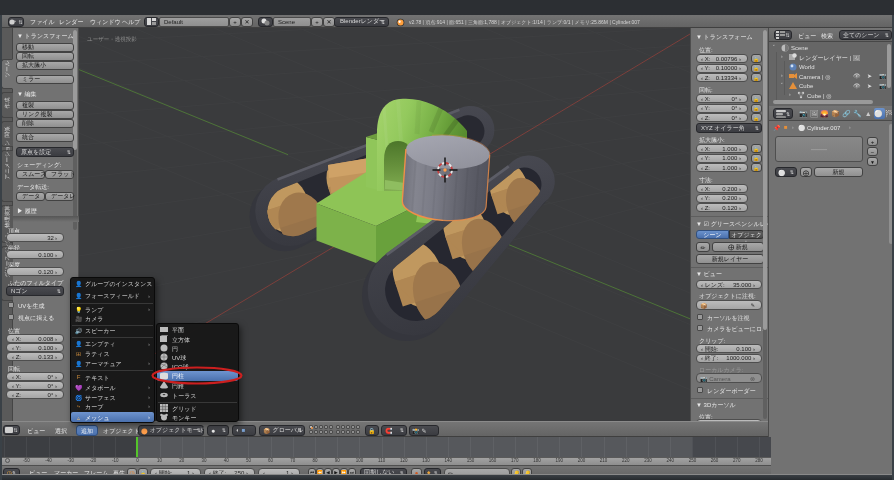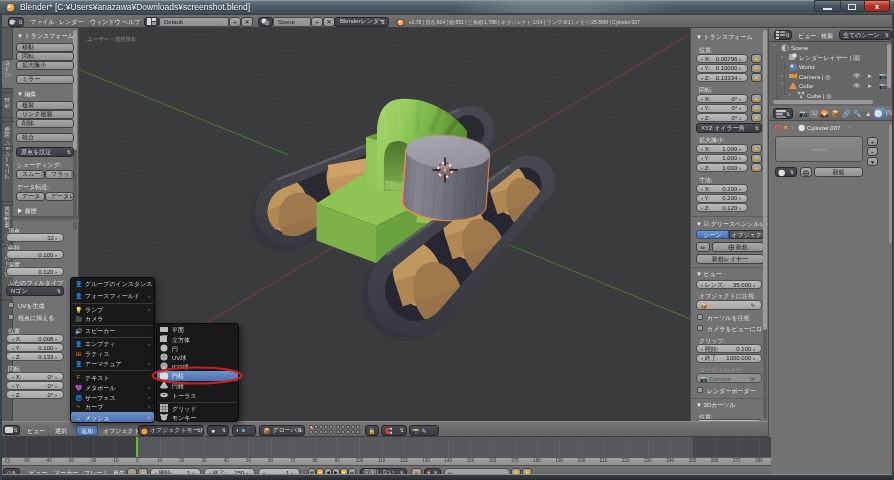--- a/index.html
+++ b/index.html
@@ -11,38 +11,20 @@
 .pill .lab{position:absolute;left:6px;top:50%;transform:translateY(-50%);font-size:6px;color:#1d1d1d;white-space:nowrap;}
 .pill .val{position:absolute;right:6px;top:50%;transform:translateY(-50%);font-size:6px;color:#1d1d1d;white-space:nowrap;}
 .btn{position:absolute;background:linear-gradient(#a8a8a8,#909090);border:1px solid #424242;border-radius:3px;color:#151515;font-size:6px;display:flex;align-items:center;justify-content:center;white-space:nowrap;}
 .dk{position:absolute;background:linear-gradient(#4a4b50,#3b3c41);border:1px solid #27282c;border-radius:3px;color:#d8d8d8;font-size:6px;display:flex;align-items:center;white-space:nowrap;}
 .hdrt{position:absolute;font-size:6px;color:#e8e8e8;white-space:nowrap;}
 .cb{position:absolute;width:6px;height:6px;background:#9a9a9a;border:1px solid #4a4a4a;border-radius:1px;}
 .menuitem{position:absolute;font-size:6px;color:#d4d4d4;white-space:nowrap;}
 </style></head><body>
 <div id="win">
 
-<div class="abs" style="left:0;top:0;width:894px;height:15px;background:linear-gradient(#6c7a83,#4e5c65 40%,#3f4c55);">
- <div class="abs" style="left:450px;top:0;width:230px;height:15px;background:linear-gradient(90deg,rgba(255,255,255,0),rgba(200,210,215,.25) 30%,rgba(190,200,205,.28) 60%,rgba(255,255,255,0));"></div>
- <div class="abs" style="left:0;top:0;width:894px;height:1px;background:#8b979e;"></div>
- <div class="abs" style="left:0;top:13px;width:894px;height:2px;background:linear-gradient(#3e4a52,#333d44);"></div>
- <svg class="abs" style="left:5px;top:2px" width="11" height="11" viewBox="0 0 11 11">
-   <circle cx="5.5" cy="5.5" r="4.6" fill="#2b2b2b"></circle>
-        <circle cx="5.5" cy="5.5" r="3.9" fill="#ff9f3c"></circle>
-        <circle cx="4.4" cy="4.6" r="1.5" fill="#fff"></circle>
- </svg>
- <div class="abs" style="left:20px;top:2px;font-size:8.5px;color:#f2f5f7;text-shadow:0 1px 1px #23292e;">Blender* [C:¥Users¥anazawa¥Downloads¥screenshot.blend]</div>
- <div class="abs" style="left:814px;top:0;width:27px;height:12px;background:linear-gradient(#6e7a82,#4a565f 45%,#3d4850);border:1px solid #2e363c;border-radius:0 0 3px 3px;">
-   <div class="abs" style="left:8px;top:7px;width:9px;height:2px;background:#dfe4e7;"></div>
-      </div>
- <div class="abs" style="left:840px;top:0;width:25px;height:12px;background:linear-gradient(#6e7a82,#4a565f 45%,#3d4850);border:1px solid #2e363c;border-radius:0 0 3px 3px;">
-   <div class="abs" style="left:7px;top:2.5px;width:8px;height:6px;border:1.5px solid #dfe4e7;"></div>
-      </div>
- <div class="abs" style="left:864px;top:0;width:26px;height:12px;background:linear-gradient(#d97f72,#b43427 45%,#9c2e22);border:1px solid #5d1d16;border-radius:0 0 3px 3px;color:#fff;font-size:8px;text-align:center;line-height:11px;font-weight:bold;">x</div>
-</div>
 
 <div class="abs" style="left:0;top:15px;width:894px;height:13px;background:linear-gradient(#737373,#646464);border-bottom:1px solid #404040;">
  <div class="dk" style="left:8px;top:1.5px;width:16px;height:10px;justify-content:center;">
         <svg width="8" height="8" viewBox="0 0 8 8">
           <circle cx="3" cy="4" r="2.6" fill="#cfcfcf"></circle>
           <path d="M5.5 2.2l1.4 1.1-1.4 1.1z" fill="#cfcfcf"></path>
         </svg>
         <span style="font-size:5px;margin-left:1px;">⇅</span>
       </div>
  <div class="hdrt" style="left:30px;top:3px;">ファイル</div>

